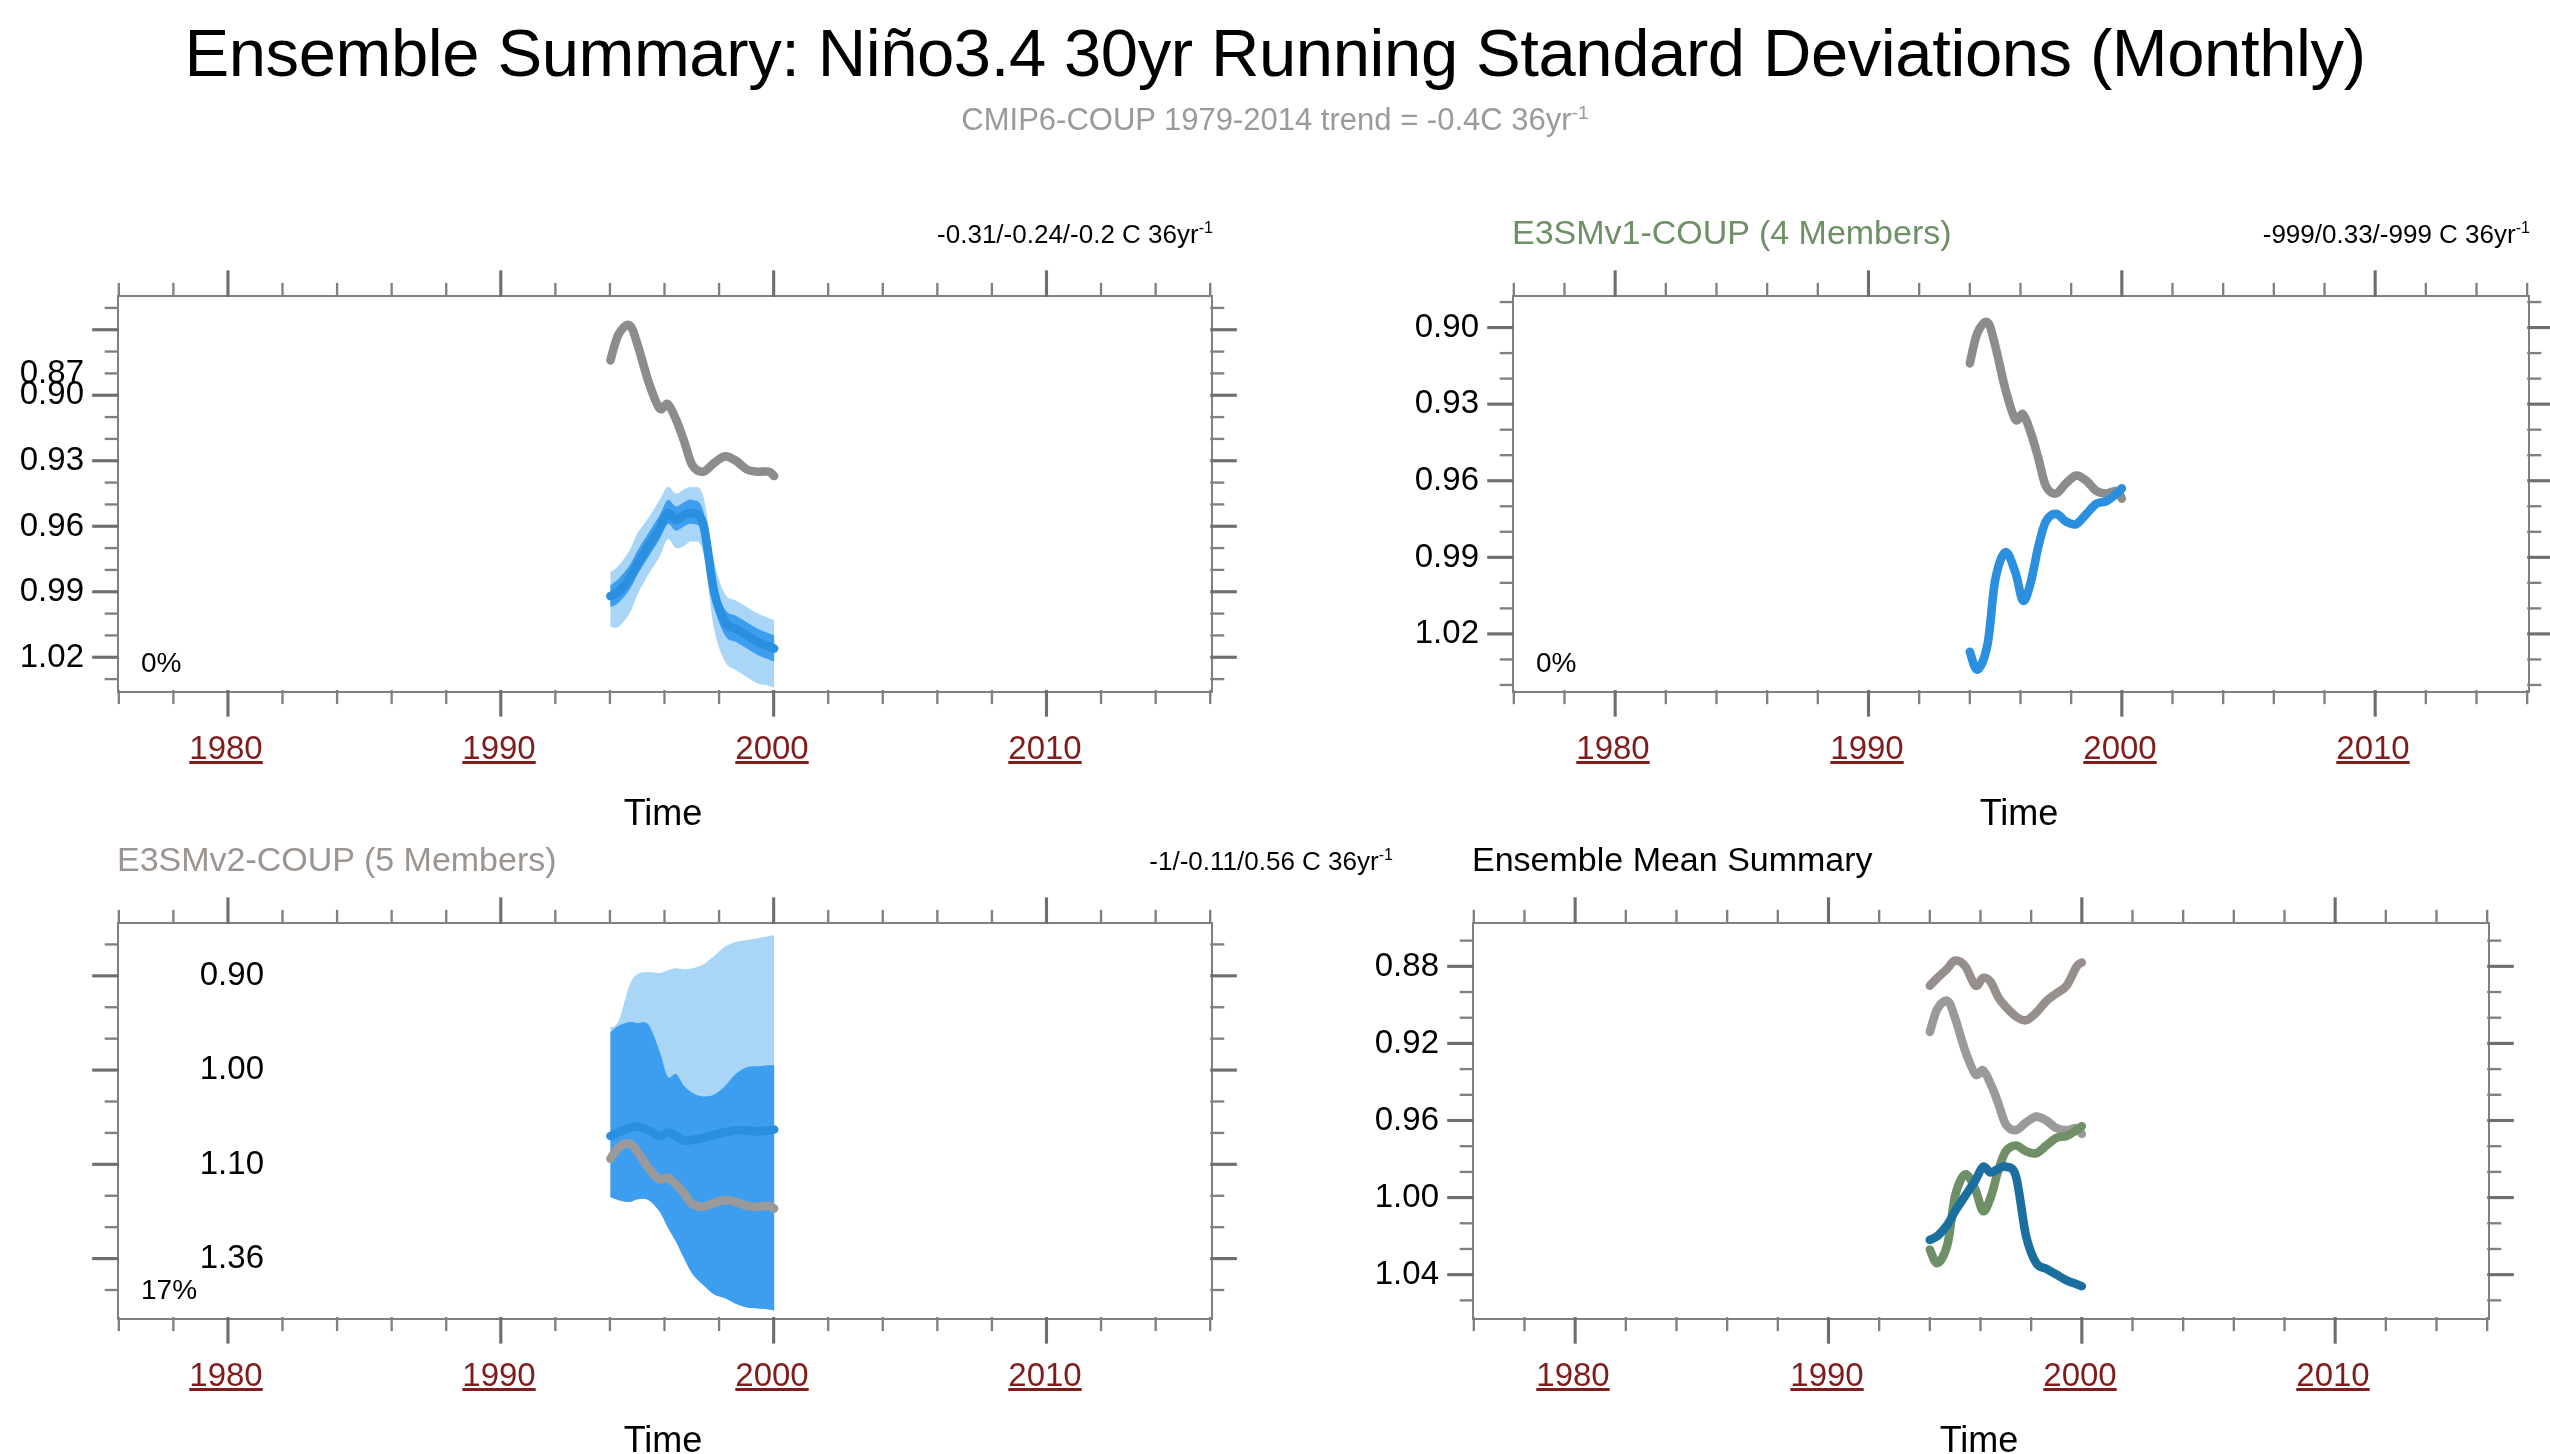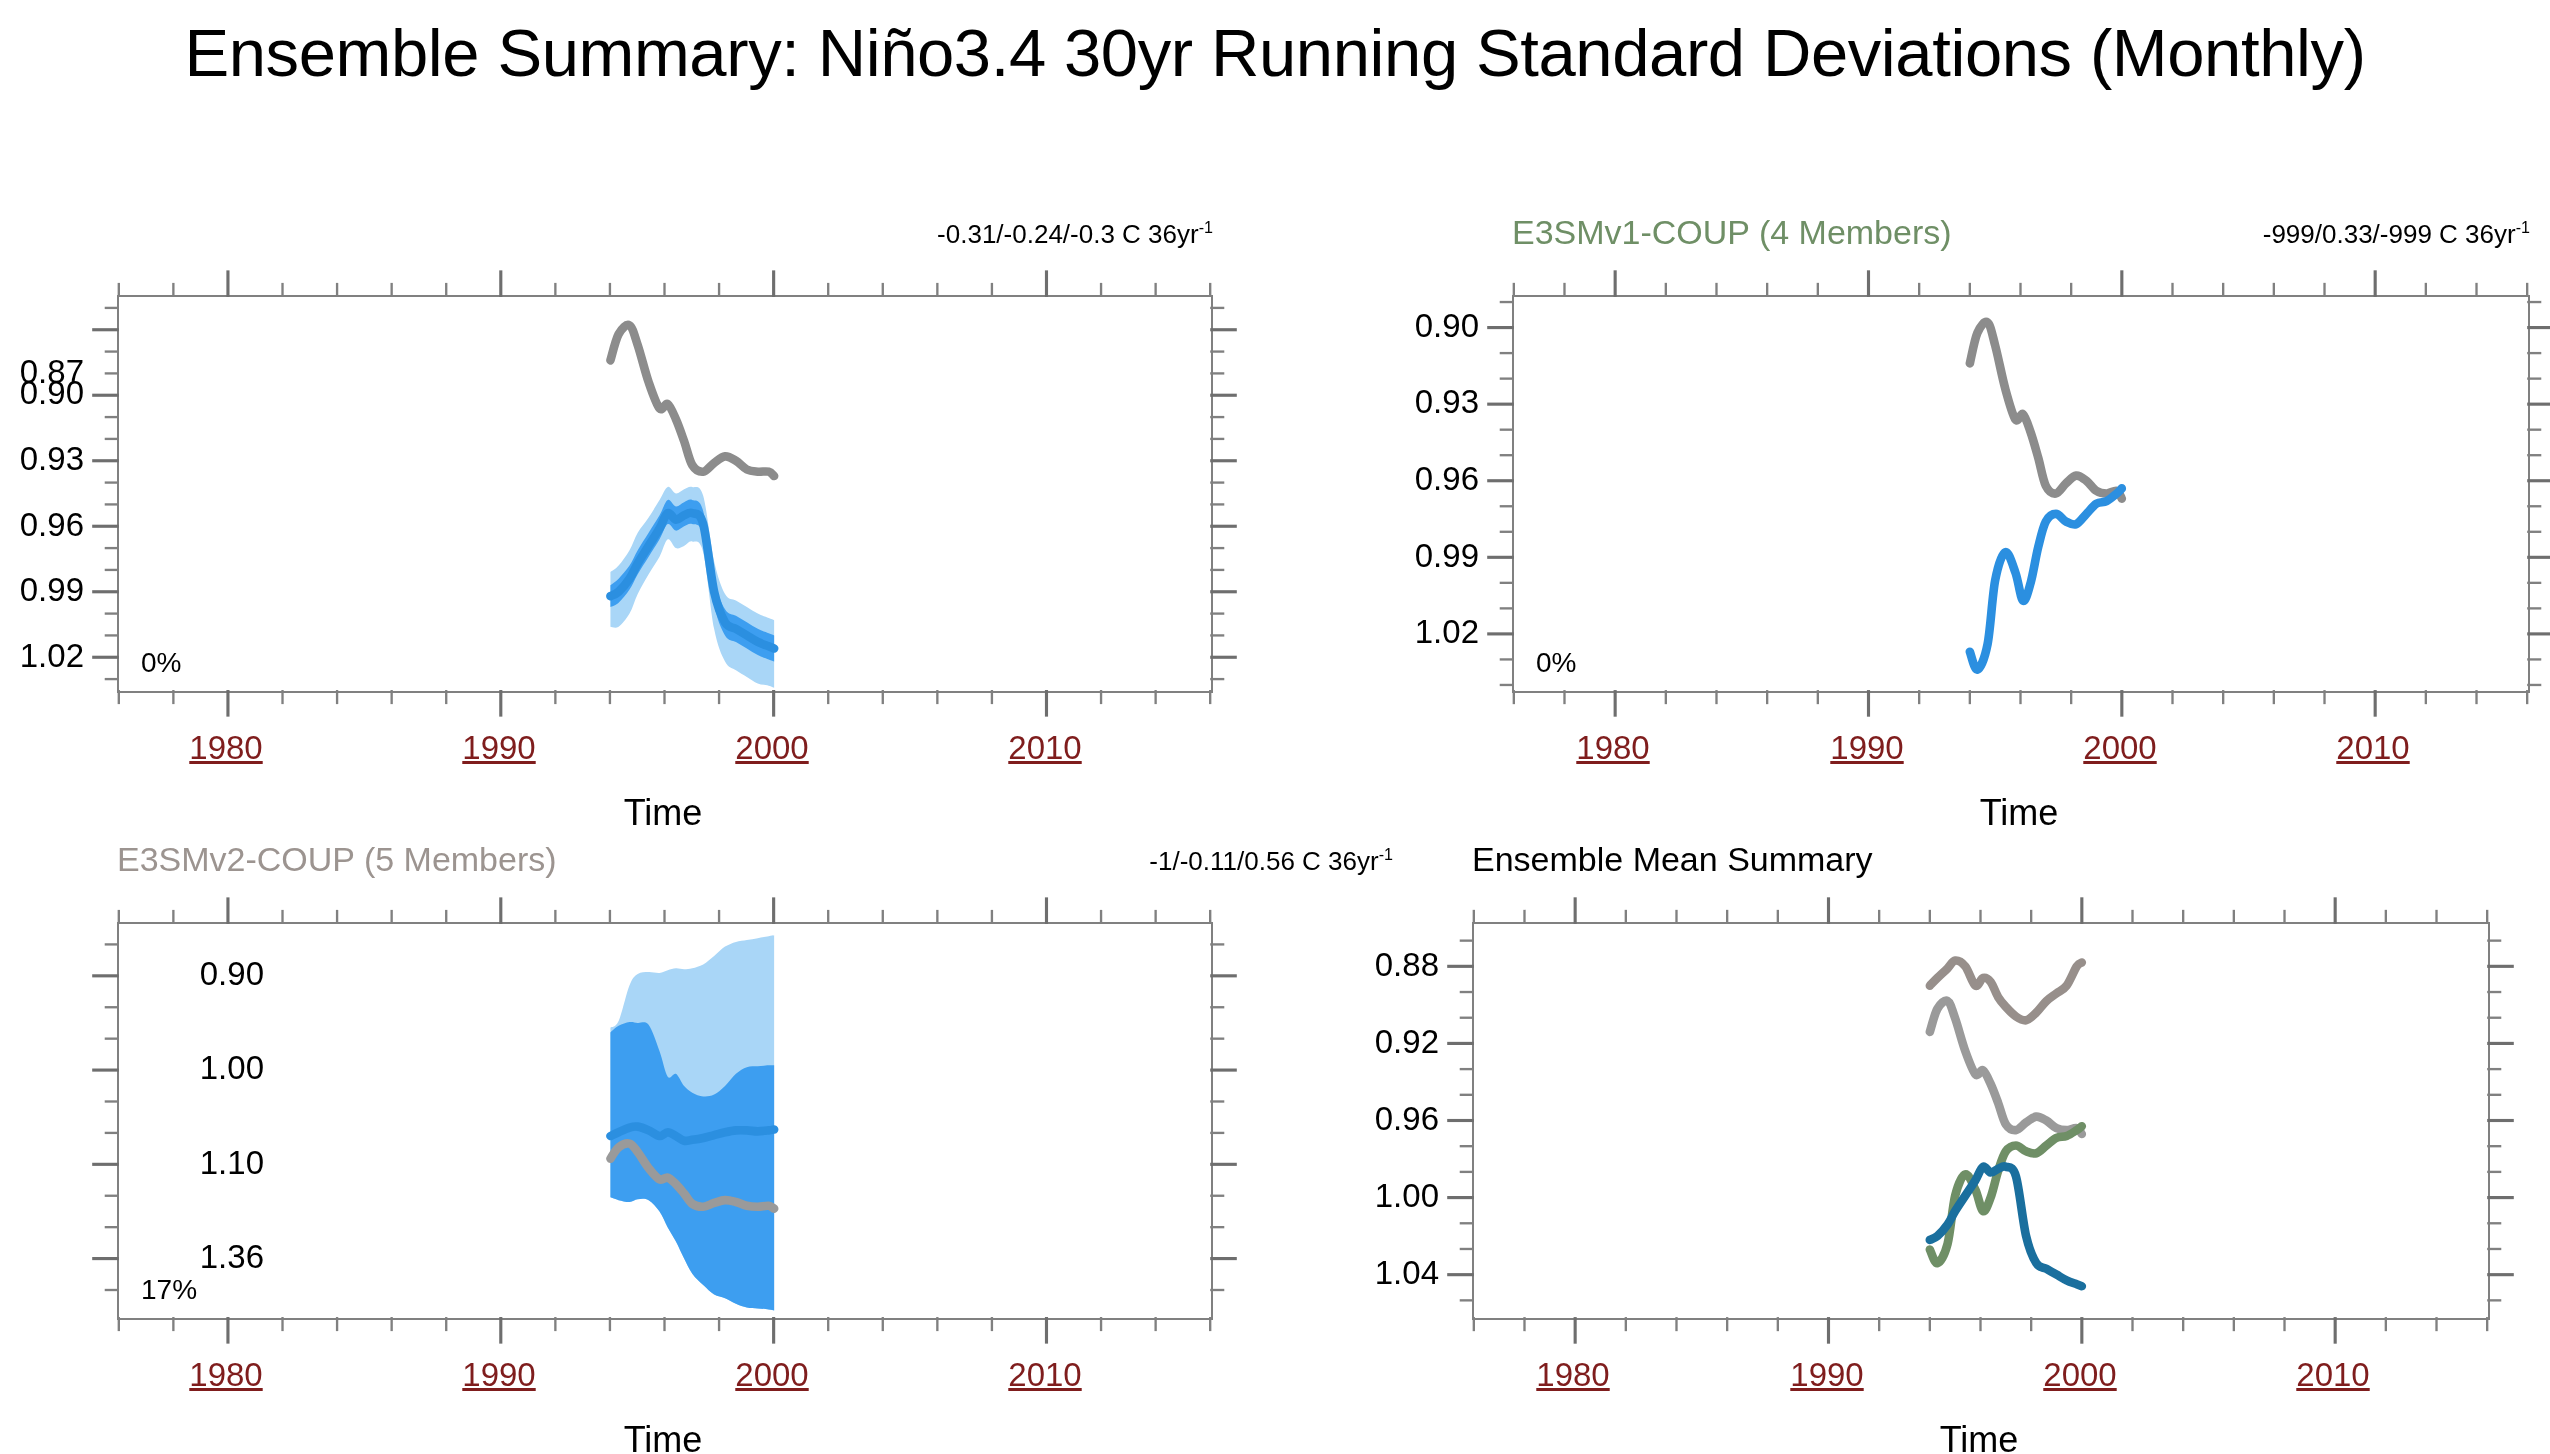--- a/index.html
+++ b/index.html
@@ -95,24 +95,27 @@
 </style>
 </head>
 <body>
 
 <div id="root">
 
   <div class="fig-title">
     <span>Ensemble Summary: Niño3.4 30yr Running Standard Deviations (Monthly)</span>
   </div>
 
+  <div class="fig-subtitle">
+    <span>CMIP6-COUP 1979-2014 trend = -0.4C 36yr</span><sup>-1</sup>
+  </div>
 
   <div class="panel" id="panel-0" style="left:117px; top:213px; width:1096px; height:579px;">
     <div class="trend">
-      <span>-0.31/-0.24/-0.3 C 36yr</span><sup>-1</sup>
+      <span>-0.31/-0.24/-0.2 C 36yr</span><sup>-1</sup>
     </div>
     <div class="plotbox" id="plot-0" style="left:0px; top:82px; width:1096px; height:398px;">
         <div class="plot-clip">
           <svg width="1092" height="393" viewBox="0 0 1394 502">
             <path d="M 627.30 351.40 C 629.04 350.01, 633.69 347.68, 637.75 343.03 C 641.82 338.39, 647.63 330.48, 651.70 323.51 C 655.76 316.54, 658.08 308.17, 662.15 301.20 C 666.22 294.23, 671.44 288.65, 676.09 281.68 C 680.74 274.71, 685.96 265.87, 690.03 259.37 C 694.10 252.86, 697.00 244.03, 700.48 242.63 C 703.97 241.24, 707.46 250.54, 710.94 251.00 C 714.43 251.46, 717.91 246.82, 721.40 245.42 C 724.88 244.03, 727.78 241.24, 731.85 242.63 C 735.92 244.03, 741.14 237.99, 745.79 253.79 C 750.44 269.59, 755.08 316.54, 759.73 337.46 C 764.38 358.37, 769.02 370.92, 773.67 379.29 C 778.32 387.66, 782.96 384.87, 787.61 387.66 C 792.26 390.44, 796.90 393.23, 801.55 396.02 C 806.20 398.81, 810.84 402.06, 815.49 404.39 C 820.14 406.71, 825.94 408.57, 829.43 409.97 C 832.91 411.36, 835.24 412.29, 836.40 412.76 L 836.40 499.21 C 835.24 498.75, 832.91 497.35, 829.43 496.42 C 825.94 495.49, 820.14 495.49, 815.49 493.63 C 810.84 491.77, 806.20 488.06, 801.55 485.27 C 796.90 482.48, 792.26 480.15, 787.61 476.90 C 782.96 473.65, 778.32 474.58, 773.67 465.74 C 769.02 456.91, 764.38 447.15, 759.73 423.91 C 755.08 400.67, 750.44 344.89, 745.79 326.30 C 741.14 307.71, 735.92 313.75, 731.85 312.36 C 727.78 310.96, 724.88 316.54, 721.40 317.93 C 717.91 319.33, 714.43 322.12, 710.94 320.72 C 707.46 319.33, 703.97 307.71, 700.48 309.57 C 697.00 311.43, 694.10 324.44, 690.03 331.88 C 685.96 339.31, 680.74 346.29, 676.09 354.19 C 671.44 362.09, 666.22 370.92, 662.15 379.29 C 658.08 387.66, 655.76 397.42, 651.70 404.39 C 647.63 411.36, 641.82 418.33, 637.75 421.12 C 633.69 423.91, 629.04 421.12, 627.30 421.12 Z" fill="#a9d6f7" stroke="none"></path>
             <path d="M 627.30 368.13 C 629.04 366.74, 633.69 363.95, 637.75 359.77 C 641.82 355.58, 647.63 349.08, 651.70 343.03 C 655.76 336.99, 658.08 330.48, 662.15 323.51 C 666.22 316.54, 671.44 308.64, 676.09 301.20 C 680.74 293.76, 685.96 285.86, 690.03 278.89 C 694.10 271.92, 697.00 261.23, 700.48 259.37 C 703.97 257.51, 707.46 267.27, 710.94 267.73 C 714.43 268.20, 717.91 263.55, 721.40 262.16 C 724.88 260.76, 727.78 257.51, 731.85 259.37 C 735.92 261.23, 741.14 256.58, 745.79 273.31 C 750.44 290.04, 755.08 338.85, 759.73 359.77 C 764.38 380.68, 769.02 390.91, 773.67 398.81 C 778.32 406.71, 782.96 404.39, 787.61 407.18 C 792.26 409.97, 796.90 412.76, 801.55 415.54 C 806.20 418.33, 810.84 421.59, 815.49 423.91 C 820.14 426.24, 825.94 428.09, 829.43 429.49 C 832.91 430.88, 835.24 431.81, 836.40 432.28 L 836.40 465.74 C 835.24 465.28, 832.91 464.35, 829.43 462.96 C 825.94 461.56, 820.14 459.70, 815.49 457.38 C 810.84 455.05, 806.20 451.80, 801.55 449.01 C 796.90 446.22, 792.26 443.43, 787.61 440.64 C 782.96 437.86, 778.32 440.18, 773.67 432.28 C 769.02 424.38, 764.38 414.61, 759.73 393.23 C 755.08 371.85, 750.44 321.19, 745.79 303.99 C 741.14 286.79, 735.92 291.90, 731.85 290.04 C 727.78 288.19, 724.88 291.44, 721.40 292.83 C 717.91 294.23, 714.43 298.88, 710.94 298.41 C 707.46 297.95, 703.97 288.19, 700.48 290.04 C 697.00 291.90, 694.10 302.59, 690.03 309.57 C 685.96 316.54, 680.74 324.44, 676.09 331.88 C 671.44 339.31, 666.22 347.22, 662.15 354.19 C 658.08 361.16, 655.76 367.67, 651.70 373.71 C 647.63 379.75, 641.82 386.73, 637.75 390.44 C 633.69 394.16, 629.04 395.09, 627.30 396.02 Z" fill="#3d9ef0" stroke="none"></path>
             <path d="M 627.30 80.88 C 629.04 75.30, 633.69 54.85, 637.75 47.41 C 641.82 39.97, 647.63 33.93, 651.70 36.26 C 655.76 38.58, 658.08 49.27, 662.15 61.36 C 666.22 73.44, 671.44 95.29, 676.09 108.77 C 680.74 122.25, 685.96 137.59, 690.03 142.23 C 694.10 146.88, 697.00 134.33, 700.48 136.66 C 703.97 138.98, 707.46 148.28, 710.94 156.18 C 714.43 164.08, 717.91 174.31, 721.40 184.07 C 724.88 193.83, 727.78 208.24, 731.85 214.74 C 735.92 221.25, 741.14 223.58, 745.79 223.11 C 750.44 222.65, 755.08 215.21, 759.73 211.96 C 764.38 208.70, 769.02 204.05, 773.67 203.59 C 778.32 203.12, 782.96 206.38, 787.61 209.17 C 792.26 211.96, 796.90 218.00, 801.55 220.32 C 806.20 222.65, 810.84 222.65, 815.49 223.11 C 820.14 223.58, 825.94 222.18, 829.43 223.11 C 832.91 224.04, 835.24 227.76, 836.40 228.69" fill="none" stroke="#8c8c8c" stroke-width="11" stroke-linecap="round" stroke-linejoin="round"></path>
             <path d="M 627.30 382.08 C 629.04 381.15, 633.69 380.22, 637.75 376.50 C 641.82 372.78, 647.63 365.81, 651.70 359.77 C 655.76 353.72, 658.08 347.22, 662.15 340.24 C 666.22 333.27, 671.44 325.37, 676.09 317.93 C 680.74 310.50, 685.96 302.59, 690.03 295.62 C 694.10 288.65, 697.00 277.96, 700.48 276.10 C 703.97 274.24, 707.46 284.00, 710.94 284.47 C 714.43 284.93, 717.91 280.28, 721.40 278.89 C 724.88 277.49, 727.78 274.24, 731.85 276.10 C 735.92 277.96, 741.14 273.31, 745.79 290.04 C 750.44 306.78, 755.08 355.58, 759.73 376.50 C 764.38 397.42, 769.02 407.64, 773.67 415.54 C 778.32 423.45, 782.96 421.12, 787.61 423.91 C 792.26 426.70, 796.90 429.49, 801.55 432.28 C 806.20 435.07, 810.84 438.32, 815.49 440.64 C 820.14 442.97, 825.94 444.83, 829.43 446.22 C 832.91 447.62, 835.24 448.55, 836.40 449.01" fill="none" stroke="#2b8fe0" stroke-width="11" stroke-linecap="round" stroke-linejoin="round"></path>
           </svg>
         </div>

